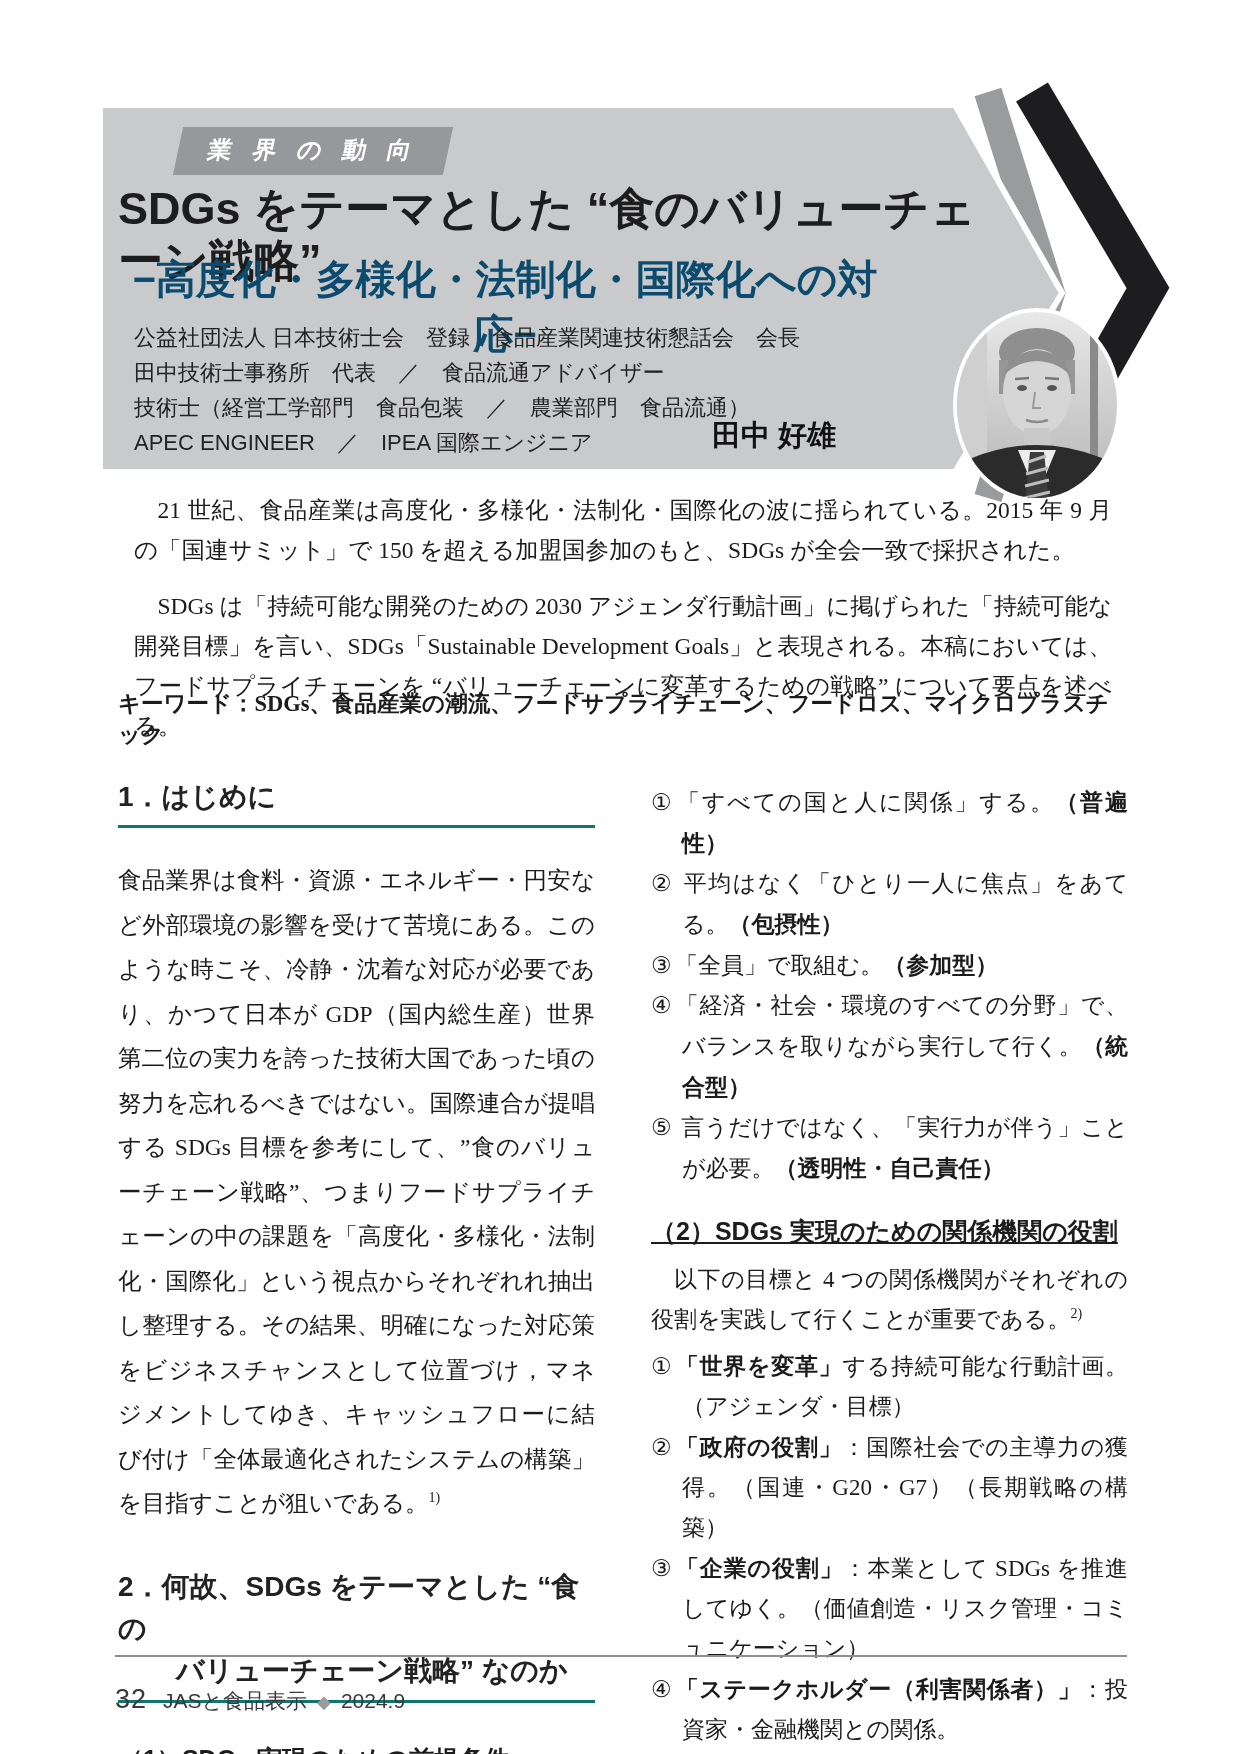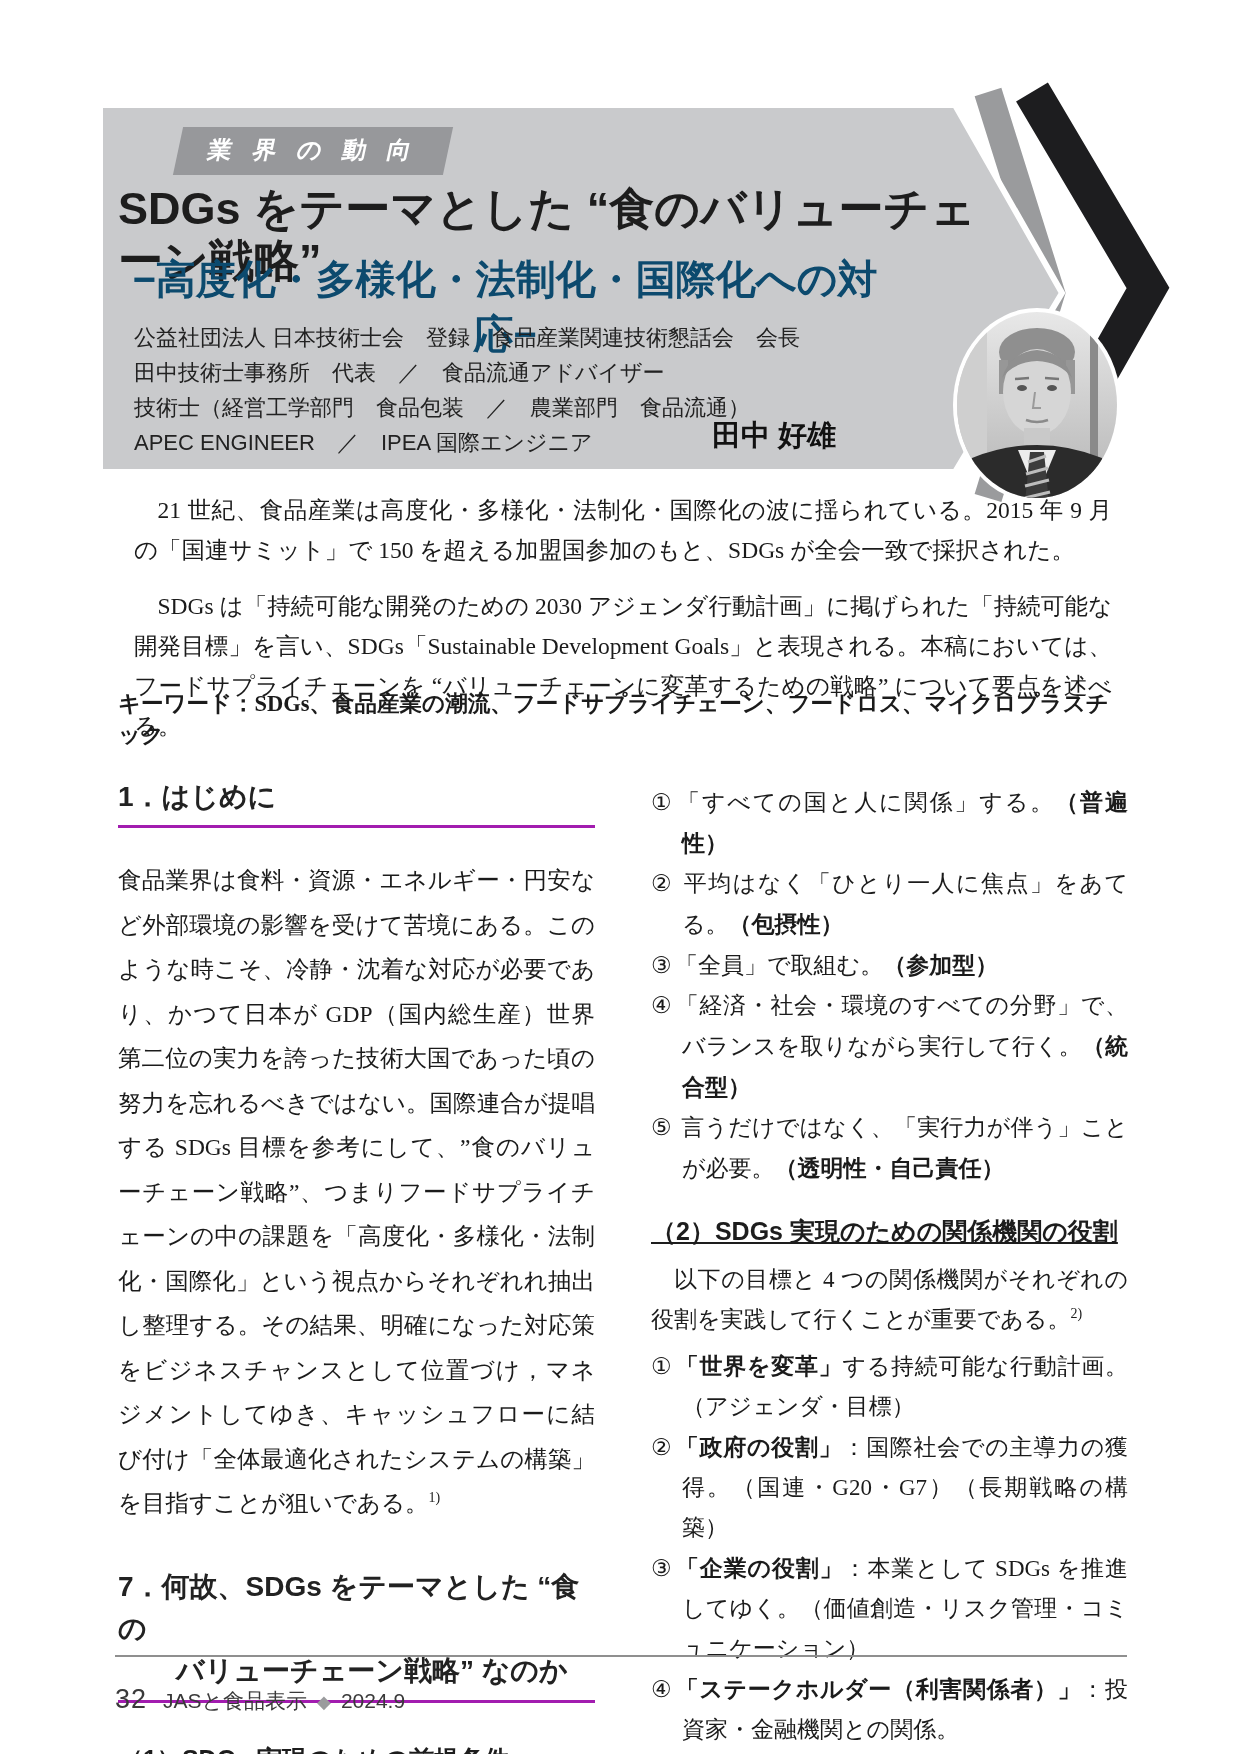--- a/index.html
+++ b/index.html
@@ -30,21 +30,21 @@
   .lead{position:absolute;left:118px;top:474px;width:1010px;}
   .lead p{margin:16px;font-size:23.5px;line-height:40px;text-align:justify;text-indent:1em;}
   .keywords{position:absolute;left:118px;top:688px;width:1010px;
             font-weight:bold;font-size:22.5px;}
 
   
   .columns{position:absolute;left:118px;top:780px;width:1010px;display:flex;gap:56px;}
   .col{width:477px;}
   .sec-h{margin:0;font-family:"Liberation Sans","DejaVu Sans",sans-serif;
          font-weight:500;font-size:28px;line-height:34px;color:#222;
-         border-bottom:3px solid #a21caf;padding-bottom:11px;}
+         border-bottom:3px solid #0f766e;padding-bottom:11px;}
   .sec-h .l1,.sec-h .l2{display:block;font-weight:bold;}
   .sec-h.two-line{margin-top:40px;line-height:42px;padding-bottom:8px;}
   .sec-h .l2{padding-left:58px;}
   .body-p{margin:30px 0 0 0;font-size:23.5px;line-height:44.5px;text-align:justify;}
   .body-p.indent{text-indent:1em;margin-top:16px;}
   sup{font-size:14px;line-height:0;}
   h3{margin:40px 0 0 0;font-family:"Liberation Sans","DejaVu Sans",sans-serif;
      font-weight:bold;font-size:25px;color:#1d1d1d;text-decoration:underline;}
   .col .li{font-size:23px;line-height:40px;text-align:justify;
            padding-left:1.35em;text-indent:-1.35em;}
@@ -137,21 +137,21 @@
 
   <div class="columns">
 
     <div class="col">
       <h2 class="sec-h">
         <span class="l1">1．はじめに</span>
       </h2>
       <p class="body-p"><span>食品業界は食料・資源・エネルギー・円安など外部環境の影響を受けて苦境にある。このような時こそ、冷静・沈着な対応が必要であり、かつて日本が GDP（国内総生産）世界第二位の実力を誇った技術大国であった頃の努力を忘れるべきではない。国際連合が提唱する SDGs 目標を参考にして、”食のバリューチェーン戦略”、つまりフードサプライチェーンの中の課題を「高度化・多様化・法制化・国際化」という視点からそれぞれれ抽出し整理する。その結果、明確になった対応策をビジネスチャンスとして位置づけ，マネジメントしてゆき、キャッシュフローに結び付け「全体最適化されたシステムの構築」を目指すことが狙いである。</span><sup>1)</sup></p>
 
       <h2 class="sec-h two-line">
-        <span class="l1">7．何故、SDGs をテーマとした “食の</span>
+        <span class="l1">2．何故、SDGs をテーマとした “食の</span>
         <span class="l2">バリューチェーン戦略” なのか</span>
       </h2>
       <h3>（1）SDGs 実現のための前提条件</h3>
 
     </div>
 
     <div class="col right-col">
       <div id="premise-list">
           <div class="li"><span class="num">①</span><span class="pre">「すべての国と人に関係」する。</span><span class="b">（普遍性）</span><span class="post"></span></div>
           <div class="li"><span class="num">②</span><span class="pre"> 平均はなく「ひとり一人に焦点」をあてる。</span><span class="b">（包摂性）</span><span class="post"></span></div>

